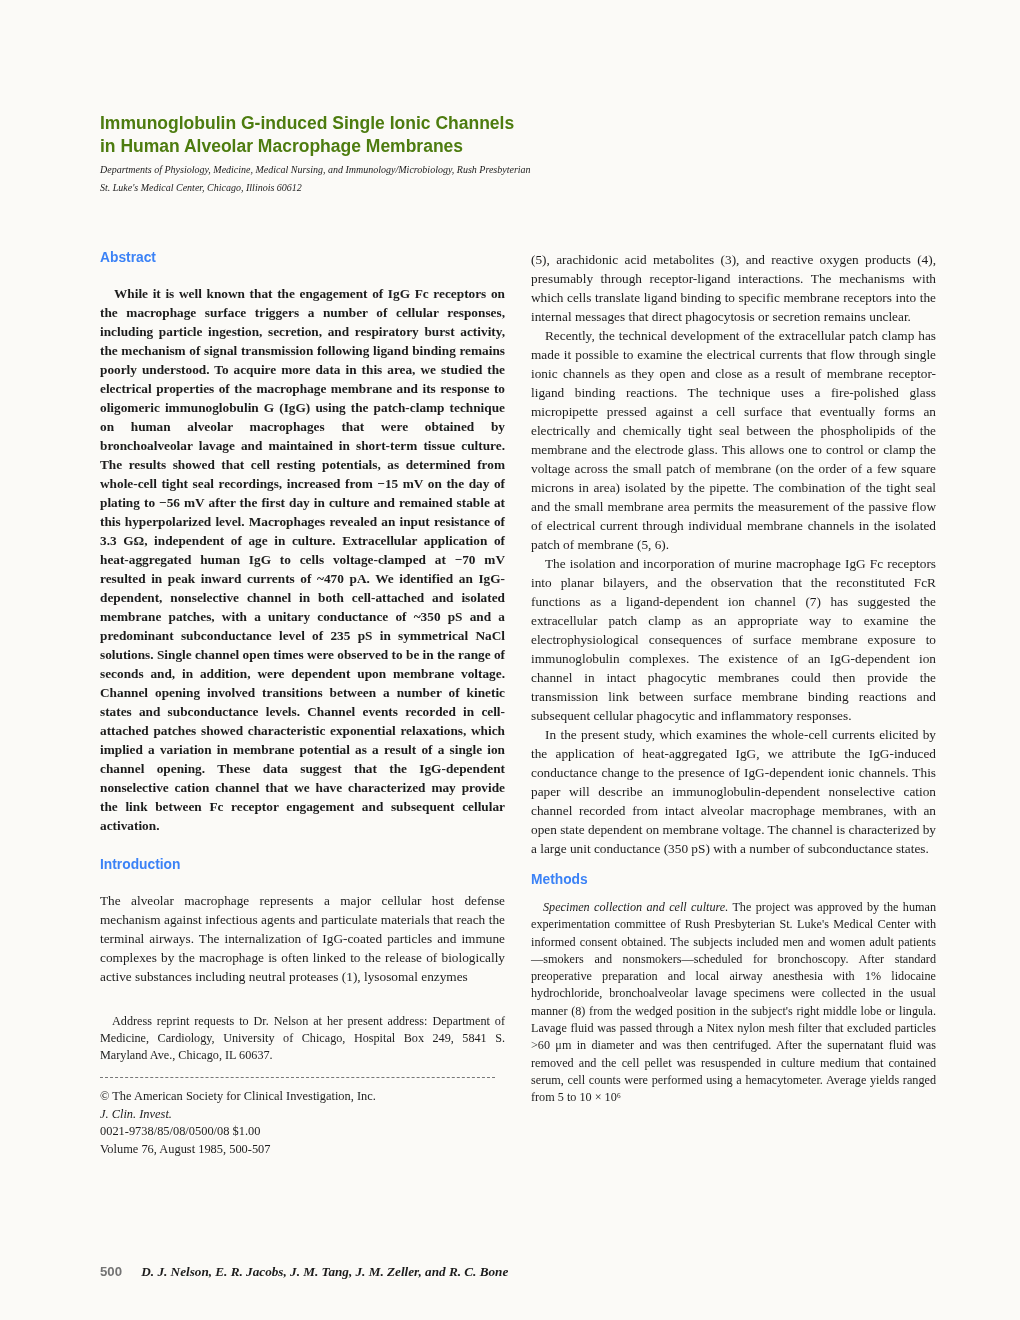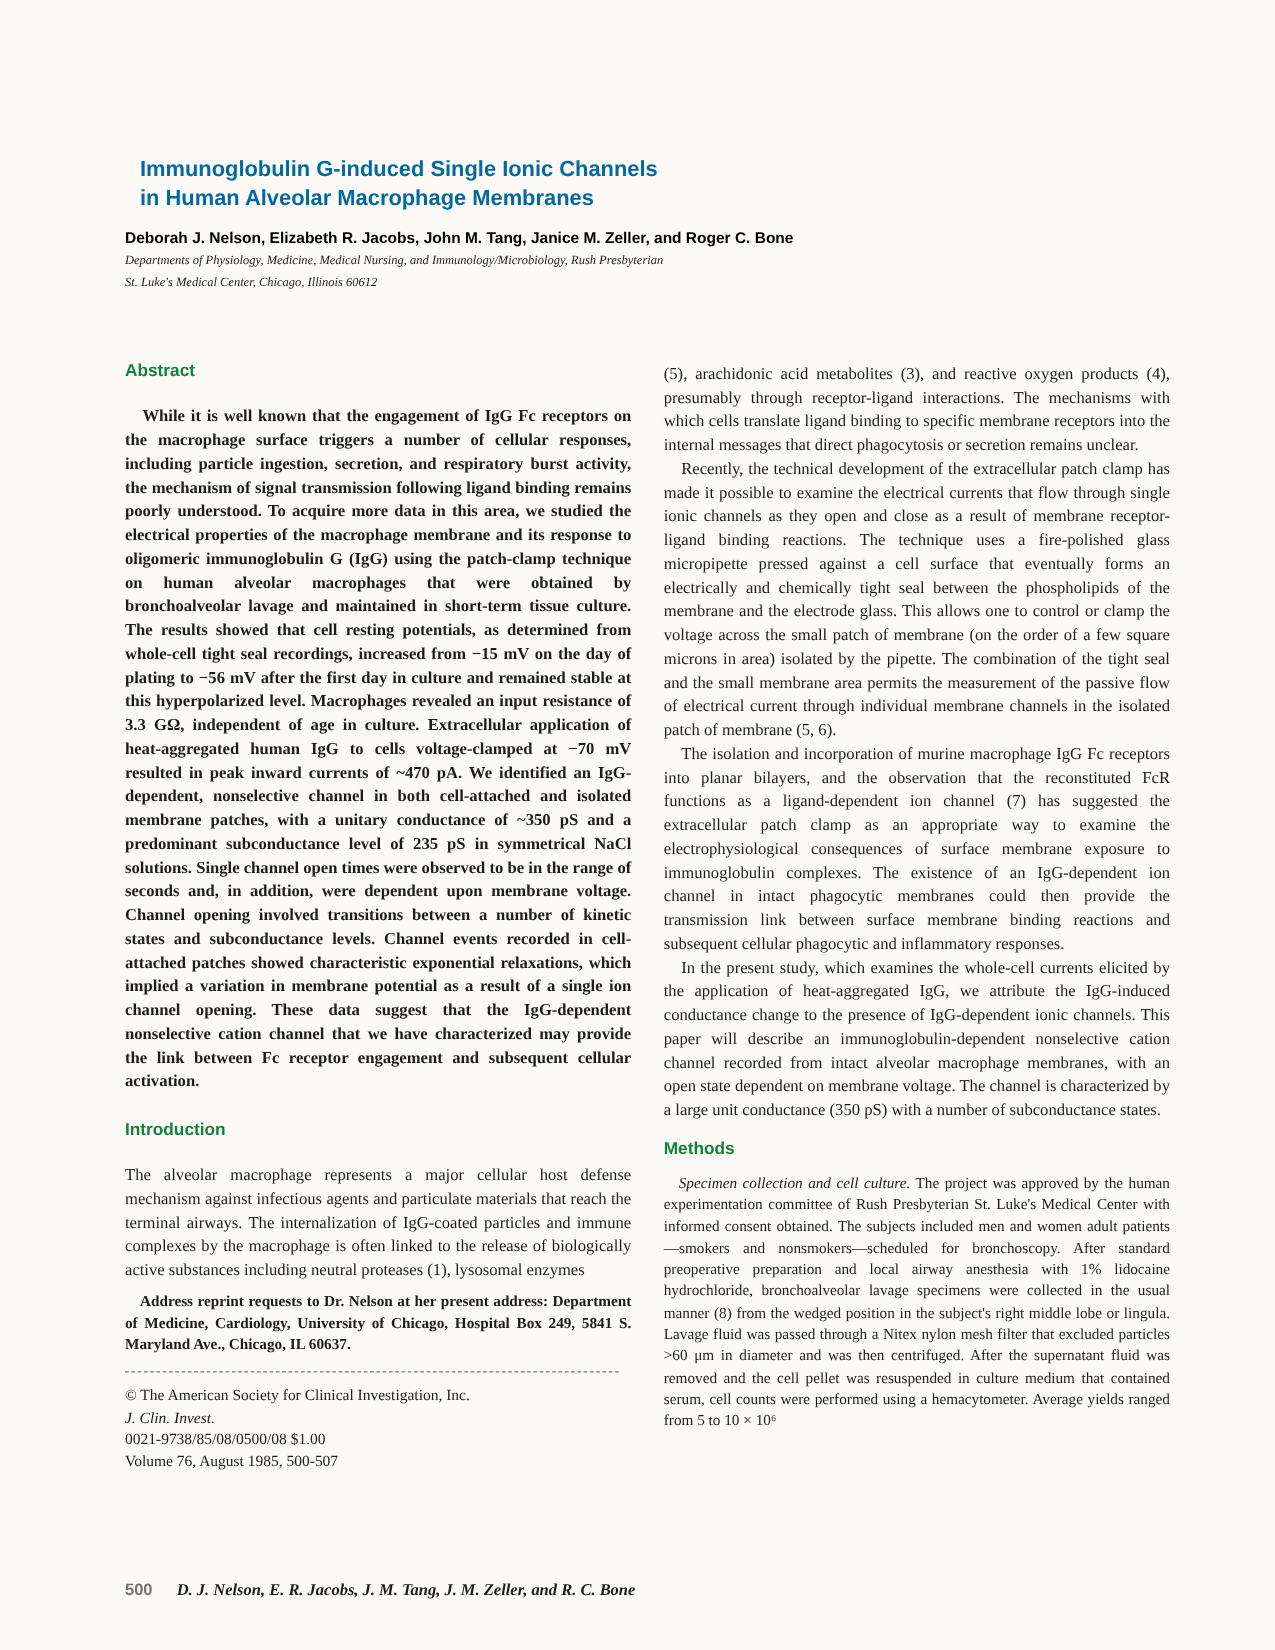--- a/index.html
+++ b/index.html
@@ -9,50 +9,50 @@
     overflow: hidden;
     position: relative;
     color: #1c1c1c;
     font-family: "Liberation Serif", serif;
   }
   .inner { padding: 112px 84px 0 100px; }
 
   .title {
     font-family: "Liberation Sans", sans-serif;
     font-size: 17.5px; line-height: 23px; font-weight: 700;
-    color: #0369a1; margin: 12px;
+    color: #4d7c0f; margin: 0;
   }
   .title-line { display: block; }
   .authors {
     font-family: "Liberation Sans", sans-serif;
     font-size: 12.4px; font-weight: 700;
     margin: 13px 0 0 0; color: #000;
   }
   .affiliation {
     font-style: italic; font-size: 10px; line-height: 17.5px;
     margin: 3px 0 0 0;
   }
 
   .columns { display: flex; gap: 26px; margin-top: 54px; }
   .col { width: 405px; flex: 0 0 405px; }
 
   .section-heading {
     font-family: "Liberation Sans", sans-serif;
     font-size: 13.8px; font-weight: 700;
-    margin: 0 0 19px 0; color: #15803d;
+    margin: 0 0 19px 0; color: #3b82f6;
   }
   .body-text {
     font-size: 13.3px; line-height: 19px;
     text-align: justify; margin: 0;
   }
   .abstract-body { font-weight: 700; text-indent: 14px; }
   .intro-heading { margin-top: 22px; }
   .indent { text-indent: 14px; }
 
-  .footnote { margin-top: 8px; font-weight: bold; }
+  .footnote { margin-top: 27px; }
   .footnote-text {
     font-size: 12.2px; line-height: 17px;
     text-align: justify; margin: 0; text-indent: 12px;
   }
   .received { font-style: italic; }
 
   .dashed-rule { border-top: 1px dashed #777; margin: 13px 10px 10px 0; }
 
   .journal-line { font-size: 12.4px; line-height: 17.5px; margin: 0; }
   .italic { font-style: italic; }
@@ -74,21 +74,20 @@
 <body>
 
 <div class="page">
   <div class="inner">
 
     <header>
       <h1 class="title">
         <span class="title-line">Immunoglobulin G-induced Single Ionic Channels</span>
         <span class="title-line">in Human Alveolar Macrophage Membranes</span>
       </h1>
-      <p class="authors">Deborah J. Nelson, Elizabeth R. Jacobs, John M. Tang, Janice M. Zeller, and Roger C. Bone</p>
       <p class="affiliation">
         <span>Departments of Physiology, Medicine, Medical Nursing, and Immunology/Microbiology, Rush Presbyterian</span><br>
         <span>St. Luke's Medical Center, Chicago, Illinois 60612</span>
       </p>
     </header>
 
     <div class="columns">
 
       <section class="col col-left">
         <h2 class="section-heading">Abstract</h2>

